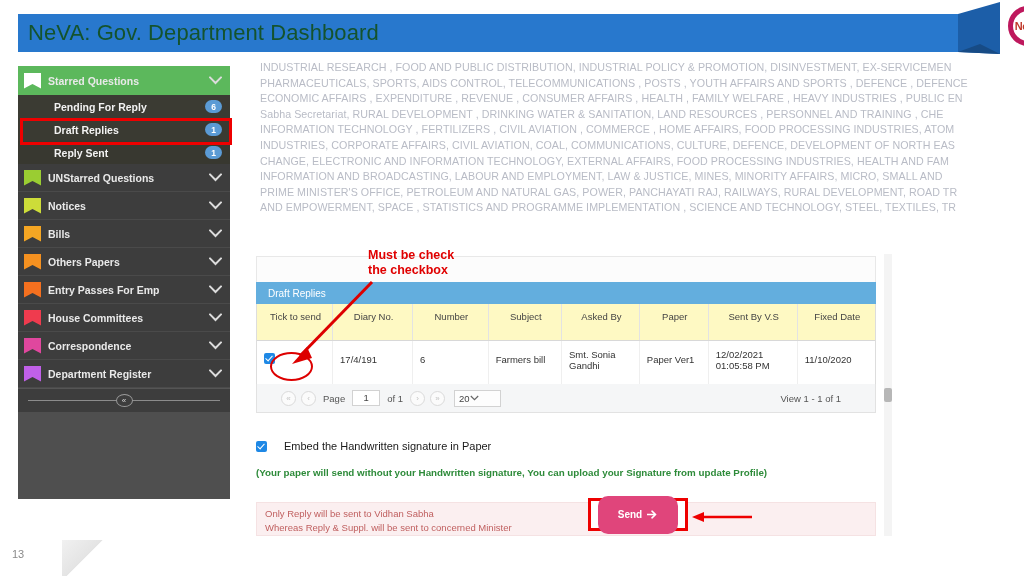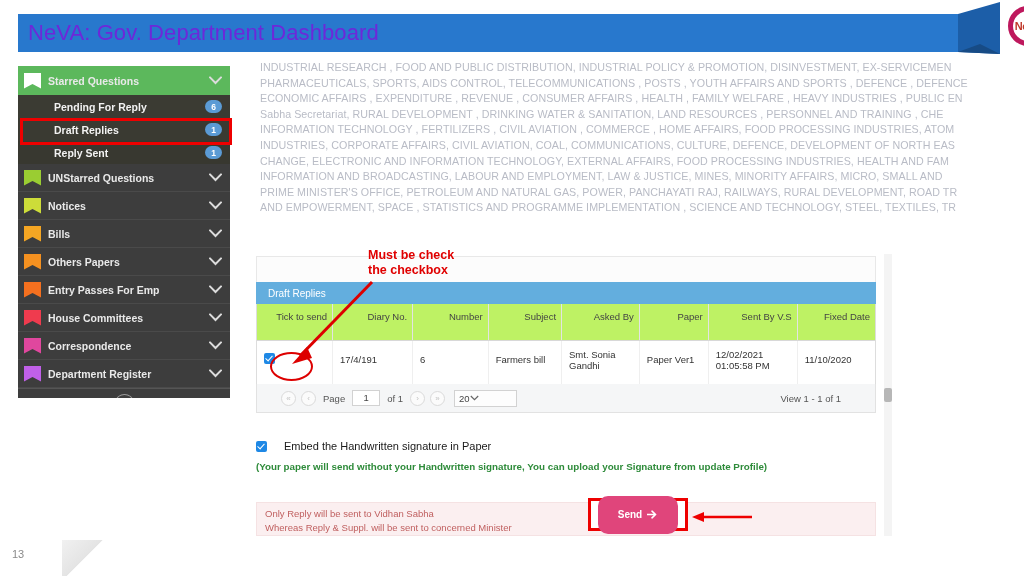--- a/index.html
+++ b/index.html
@@ -18,21 +18,21 @@
 
   
   .ribbon-wrap {
     position: absolute; left: 0; top: 0;
     width: 1024px; height: 60px;
     pointer-events: none;
   }
   .ribbon-title {
     position: absolute; left: 28px; top: 14px;
     height: 30px; line-height: 38px;
-    color: #6d28d9;
+    color: #14532d;
     font-size: 22px;
     font-weight: 400;
     letter-spacing: 0.1px;
     white-space: nowrap;
     pointer-events: auto;
   }
   .logo-circle {
     position: absolute; left: 974px; top: 6px;
     width: 40px; height: 40px;
     border-radius: 50%;
@@ -47,21 +47,21 @@
     letter-spacing: -0.5px;
     line-height: 1;
   }
   .logo-n { color: #c0392b; }
   .logo-v { color: #1f8a3b; }
   .logo-a { color: #c0392b; }
 
   
   .sidebar {
     position: absolute; left: 18px; top: 66px;
-    width: 212px; height: 332px;
+    width: 212px; height: 433px;
     background: #e5e5e5;
     overflow: hidden;
   }
   .side-head {
     height: 29px;
     background: #5cb85c;
     display: flex; align-items: center;
     padding: 0 8px 0 6px;
     position: relative;
   }
@@ -199,26 +199,26 @@
     width: 620px;
     border: 1px solid #dddddd;
     border-top: none;
     background: #ffffff;
   }
   table.g { border-collapse: collapse; width: 100%; table-layout: fixed; }
   table.g th {
     font-size: 9.5px;
     font-weight: normal;
     color: #444444;
-    text-align: right;
+    text-align: center;
     vertical-align: top;
     padding: 7px 5px 7px 7px;
     border-right: 1px solid #e3e3e3;
     border-bottom: 1px solid #d8d8d8;
-    background: #bef264;
+    background: #fef9c3;
     height: 36px;
   }
   table.g th:last-child { border-right: none; }
   table.g td {
     font-size: 9.5px;
     color: #333333;
     vertical-align: middle;
     padding: 8px 5px 24px 7px;
     border-right: 1px solid #efefef;
     height: 38px;
@@ -273,21 +273,21 @@
   .pg-label { font-size: 9.5px; color: #555; margin: 0 2px; }
   .pg-input {
     width: 28px; height: 16px;
     border: 1px solid #d2d2d2;
     background: #ffffff;
     font-size: 9.5px; color: #444;
     text-align: center;
     line-height: 14px;
   }
   .pg-select {
-    width: 63px; height: 17px;
+    width: 47px; height: 17px;
     border: 1px solid #d2d2d2;
     background: #fdfdfd;
     font-size: 9.5px; color: #444;
     display: flex; align-items: center; justify-content: flex-start;
     padding: 0 4px;
     margin-left: 4px;
   }
   .pg-view {
     margin-left: auto;
     font-size: 9.5px; color: #555;
@@ -299,21 +299,21 @@
     position: absolute; left: 10px; top: 200px;
     width: 640px;
   }
   .embed-line1 {
     font-size: 11px; color: #1a1a1a;
     display: flex; align-items: center; gap: 17px;
   }
   .embed-note {
     font-size: 9.8px; color: #2e8b3a; font-weight: bold;
     line-height: 13.5px;
-    margin-top: 8px;
+    margin-top: 14px;
     max-width: 600px;
   }
 
   
   .notice {
     position: absolute; left: 10px; top: 262px;
     width: 620px; height: 34px;
     background: #fbeff0;
     border: 1px solid #f5e2e3;
   }

